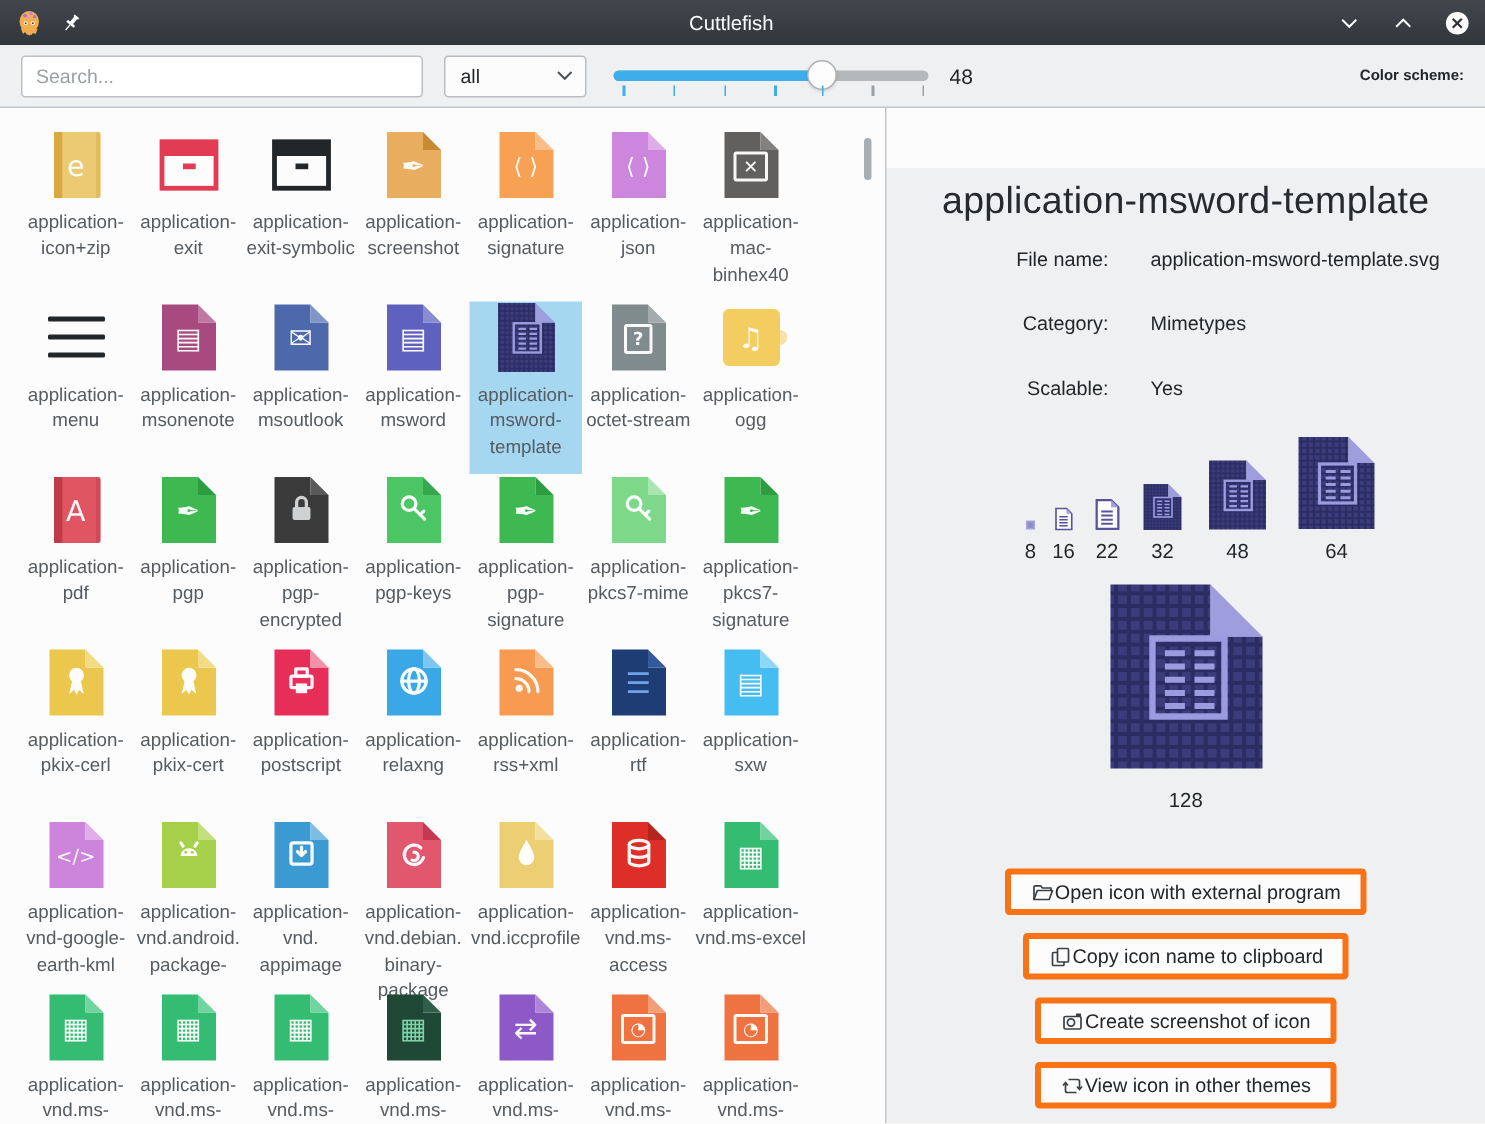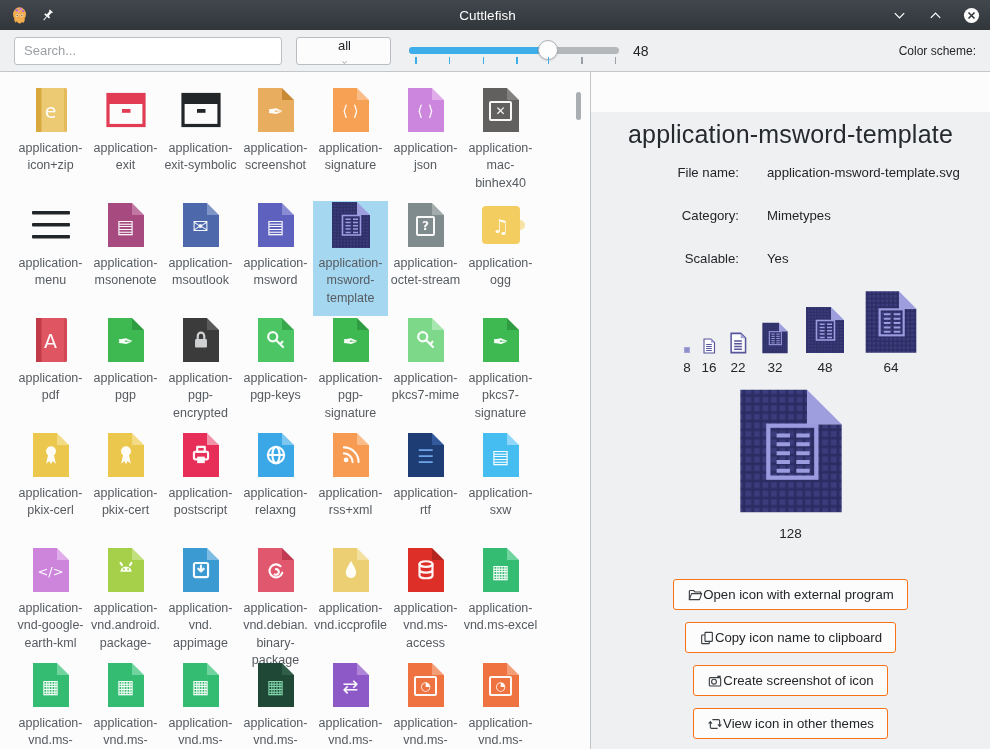--- a/index.html
+++ b/index.html
@@ -10,32 +10,32 @@
   .titlebar { height: 30px; background: linear-gradient(#41474d, #31363b); display: flex; align-items: center; position: relative; padding: 0 10px; }
   .tb-left { display: flex; align-items: center; gap: 10px; }
   .tb-title { position: absolute; left: 0; right: 15px; text-align: center; color: #fcfcfc; font-size: 13.5px; pointer-events: none; }
   .tb-controls { margin-left: auto; display: flex; align-items: center; gap: 18px; z-index: 2; }
   .tb-btn { width: 18px; height: 18px; display: inline-flex; align-items: center; justify-content: center; cursor: pointer; }
 
   
   .toolbar { height: 42px; background: #eff0f1; border-bottom: 1px solid #c2c7cb; display: flex; align-items: center; padding: 0 14px; }
   .search { width: 268px; height: 28px; background: #fff; border: 1px solid #bcc0c4; border-radius: 3px; padding: 0 9px; font-size: 13px; color: #232629; font-family: "Liberation Sans", sans-serif; outline: none; }
   .search::placeholder { color: #9ba0a5; }
-  .combo { height: 28px; background: #fcfcfc; border: 1px solid #b9bdc1; border-radius: 3px; display: flex; align-items: center; padding: 0 8px 0 10px; gap: 8px; cursor: pointer; font-size: 13px; flex-direction: column; }
+  .combo { height: 28px; background: #fcfcfc; border: 1px solid #b9bdc1; border-radius: 3px; display: flex; align-items: center; padding: 0 8px 0 10px; gap: 8px; cursor: pointer; font-size: 13px; }
   .combo .cval { flex: 1; }
   .combo.cat { width: 95px; margin-left: 14px; }
   .combo.scheme { width: 192px; margin-left: 10px; }
   .slider { position: relative; width: 210px; height: 28px; margin-left: 18px; cursor: pointer; }
   .sl-track { position: absolute; left: 0; right: 0; top: 10px; height: 7px; border-radius: 4px; background: #b4b8bb; }
   .sl-fill { position: absolute; left: 0; top: 10px; height: 7px; border-radius: 4px; background: #3daee9; }
   .sl-thumb { position: absolute; top: 3px; width: 20px; height: 20px; border-radius: 50%; background: #fdfdfd; border: 1px solid #aeb2b6; box-shadow: 0 1px 2px rgba(0,0,0,.15); }
   .sl-tick { position: absolute; top: 20px; width: 1.5px; height: 7px; background: #3daee9; }
   .sl-tick.gray { background: #9aa0a5; }
   .slider-val { margin-left: 14px; font-size: 14px; }
-  .cs-label { margin-left: auto; font-size: 12px; }
+  .cs-label { margin-left: auto; font-size: 10px; font-weight: bold; }
 
   
   .main { display: flex; height: 677px; }
   .grid-panel { width: 591px; background: #fcfcfc; border-right: 1px solid #bfc4c8; position: relative; overflow: hidden; }
   .grid { display: flex; flex-wrap: wrap; padding: 14px 0 0 13px; width: 540px; }
   .cell { width: 75px; height: 115px; display: flex; flex-direction: column; align-items: center; cursor: pointer; }
   .cell.sel { background: #a5d7f1; }
   .gi { width: 48px; height: 48px; position: relative; flex: none; display: flex; align-items: center; justify-content: center; }
   .gi svg { position: absolute; inset: 0; }
   .glyph { position: relative; z-index: 1; color: rgba(255,255,255,.95); font-family: "DejaVu Sans", sans-serif; font-size: 19px; line-height: 1; transform: translateY(1px); }
@@ -47,21 +47,21 @@
   
   .detail-panel { flex: 1; background: #eff0f1; padding-top: 8px; margin-top: 40px; }
   .d-title { font-size: 25px; font-weight: normal; color: #26292d; text-align: center; letter-spacing: .2px; }
   .fields { margin-top: 16px; display: grid; grid-template-columns: 148px auto; column-gap: 5px; row-gap: 4px; font-size: 13.2px; gap: 28px; }
   .f-label { text-align: right; }
   .previews { margin-top: 24px; padding-left: 92px; display: flex; align-items: flex-end; gap: 10px; }
   .pv { display: flex; flex-direction: column; align-items: center; gap: 6px; }
   .pv-num { font-size: 13.5px; }
   .large-preview { margin-top: 12px; display: flex; flex-direction: column; align-items: center; gap: 8px; }
   .actions { margin-top: 38px; display: flex; flex-direction: column; align-items: center; gap: 12px; }
-  .act { display: inline-flex; align-items: center; height: 31px; padding: 0 13px; background: #fcfcfc; border: 1px solid #f97316; border-radius: 3px; font-family: "Liberation Sans", sans-serif; font-size: 13.2px; color: #232629; cursor: pointer; }
+  .act { display: inline-flex; align-items: center; height: 31px; padding: 0 13px; background: #fcfcfc; border: 4px solid #f97316; border-radius: 3px; font-family: "Liberation Sans", sans-serif; font-size: 13.2px; color: #232629; cursor: pointer; }
   .act-ic { display: inline-flex; width: 16px; height: 16px; }
 </style>
 </head>
 <body>
 
 <div class="titlebar">
   <div class="tb-left">
     <span style="display:inline-flex">
       <svg width="19" height="19" viewBox="0 0 24 24">
         <ellipse cx="12" cy="10.5" rx="8.2" ry="8.8" fill="#f2ae4e"></ellipse>

